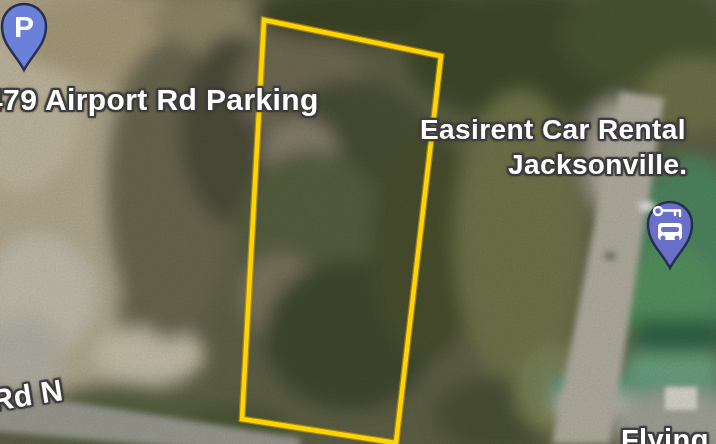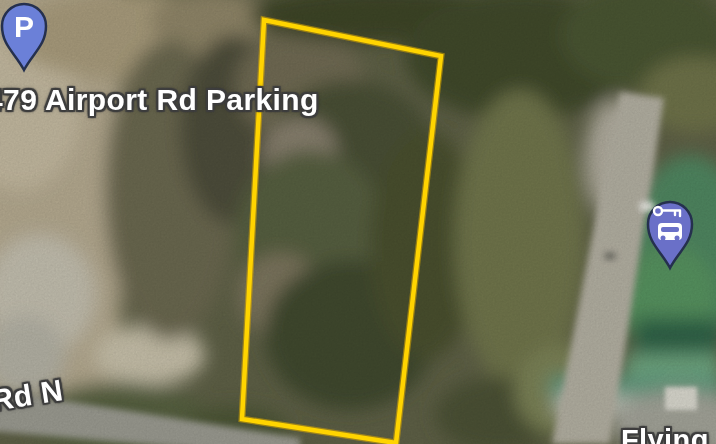--- a/index.html
+++ b/index.html
@@ -122,18 +122,20 @@
         <rect x="12" y="25" width="24" height="17" rx="4" fill="#ffffff"></rect>
         <rect x="15" y="29" width="18" height="5" rx="2" fill="#6A70C8"></rect>
         <circle cx="17" cy="40" r="2.5" fill="#6A70C8"></circle>
         <circle cx="31" cy="40" r="2.5" fill="#6A70C8"></circle>
       </g>
     </g>
   </svg>
 
   <div id="label-parking" class="map-label">479 Airport Rd Parking</div>
 
+  <div id="label-easirent1" class="map-label">Easirent Car Rental</div>
 
+  <div id="label-easirent2" class="map-label">Jacksonville.</div>
 
   <div id="label-rdn" class="map-label">Rd N</div>
 
   <div id="label-flying" class="map-label">Flying</div>
 </div>
 
 </body></html>

